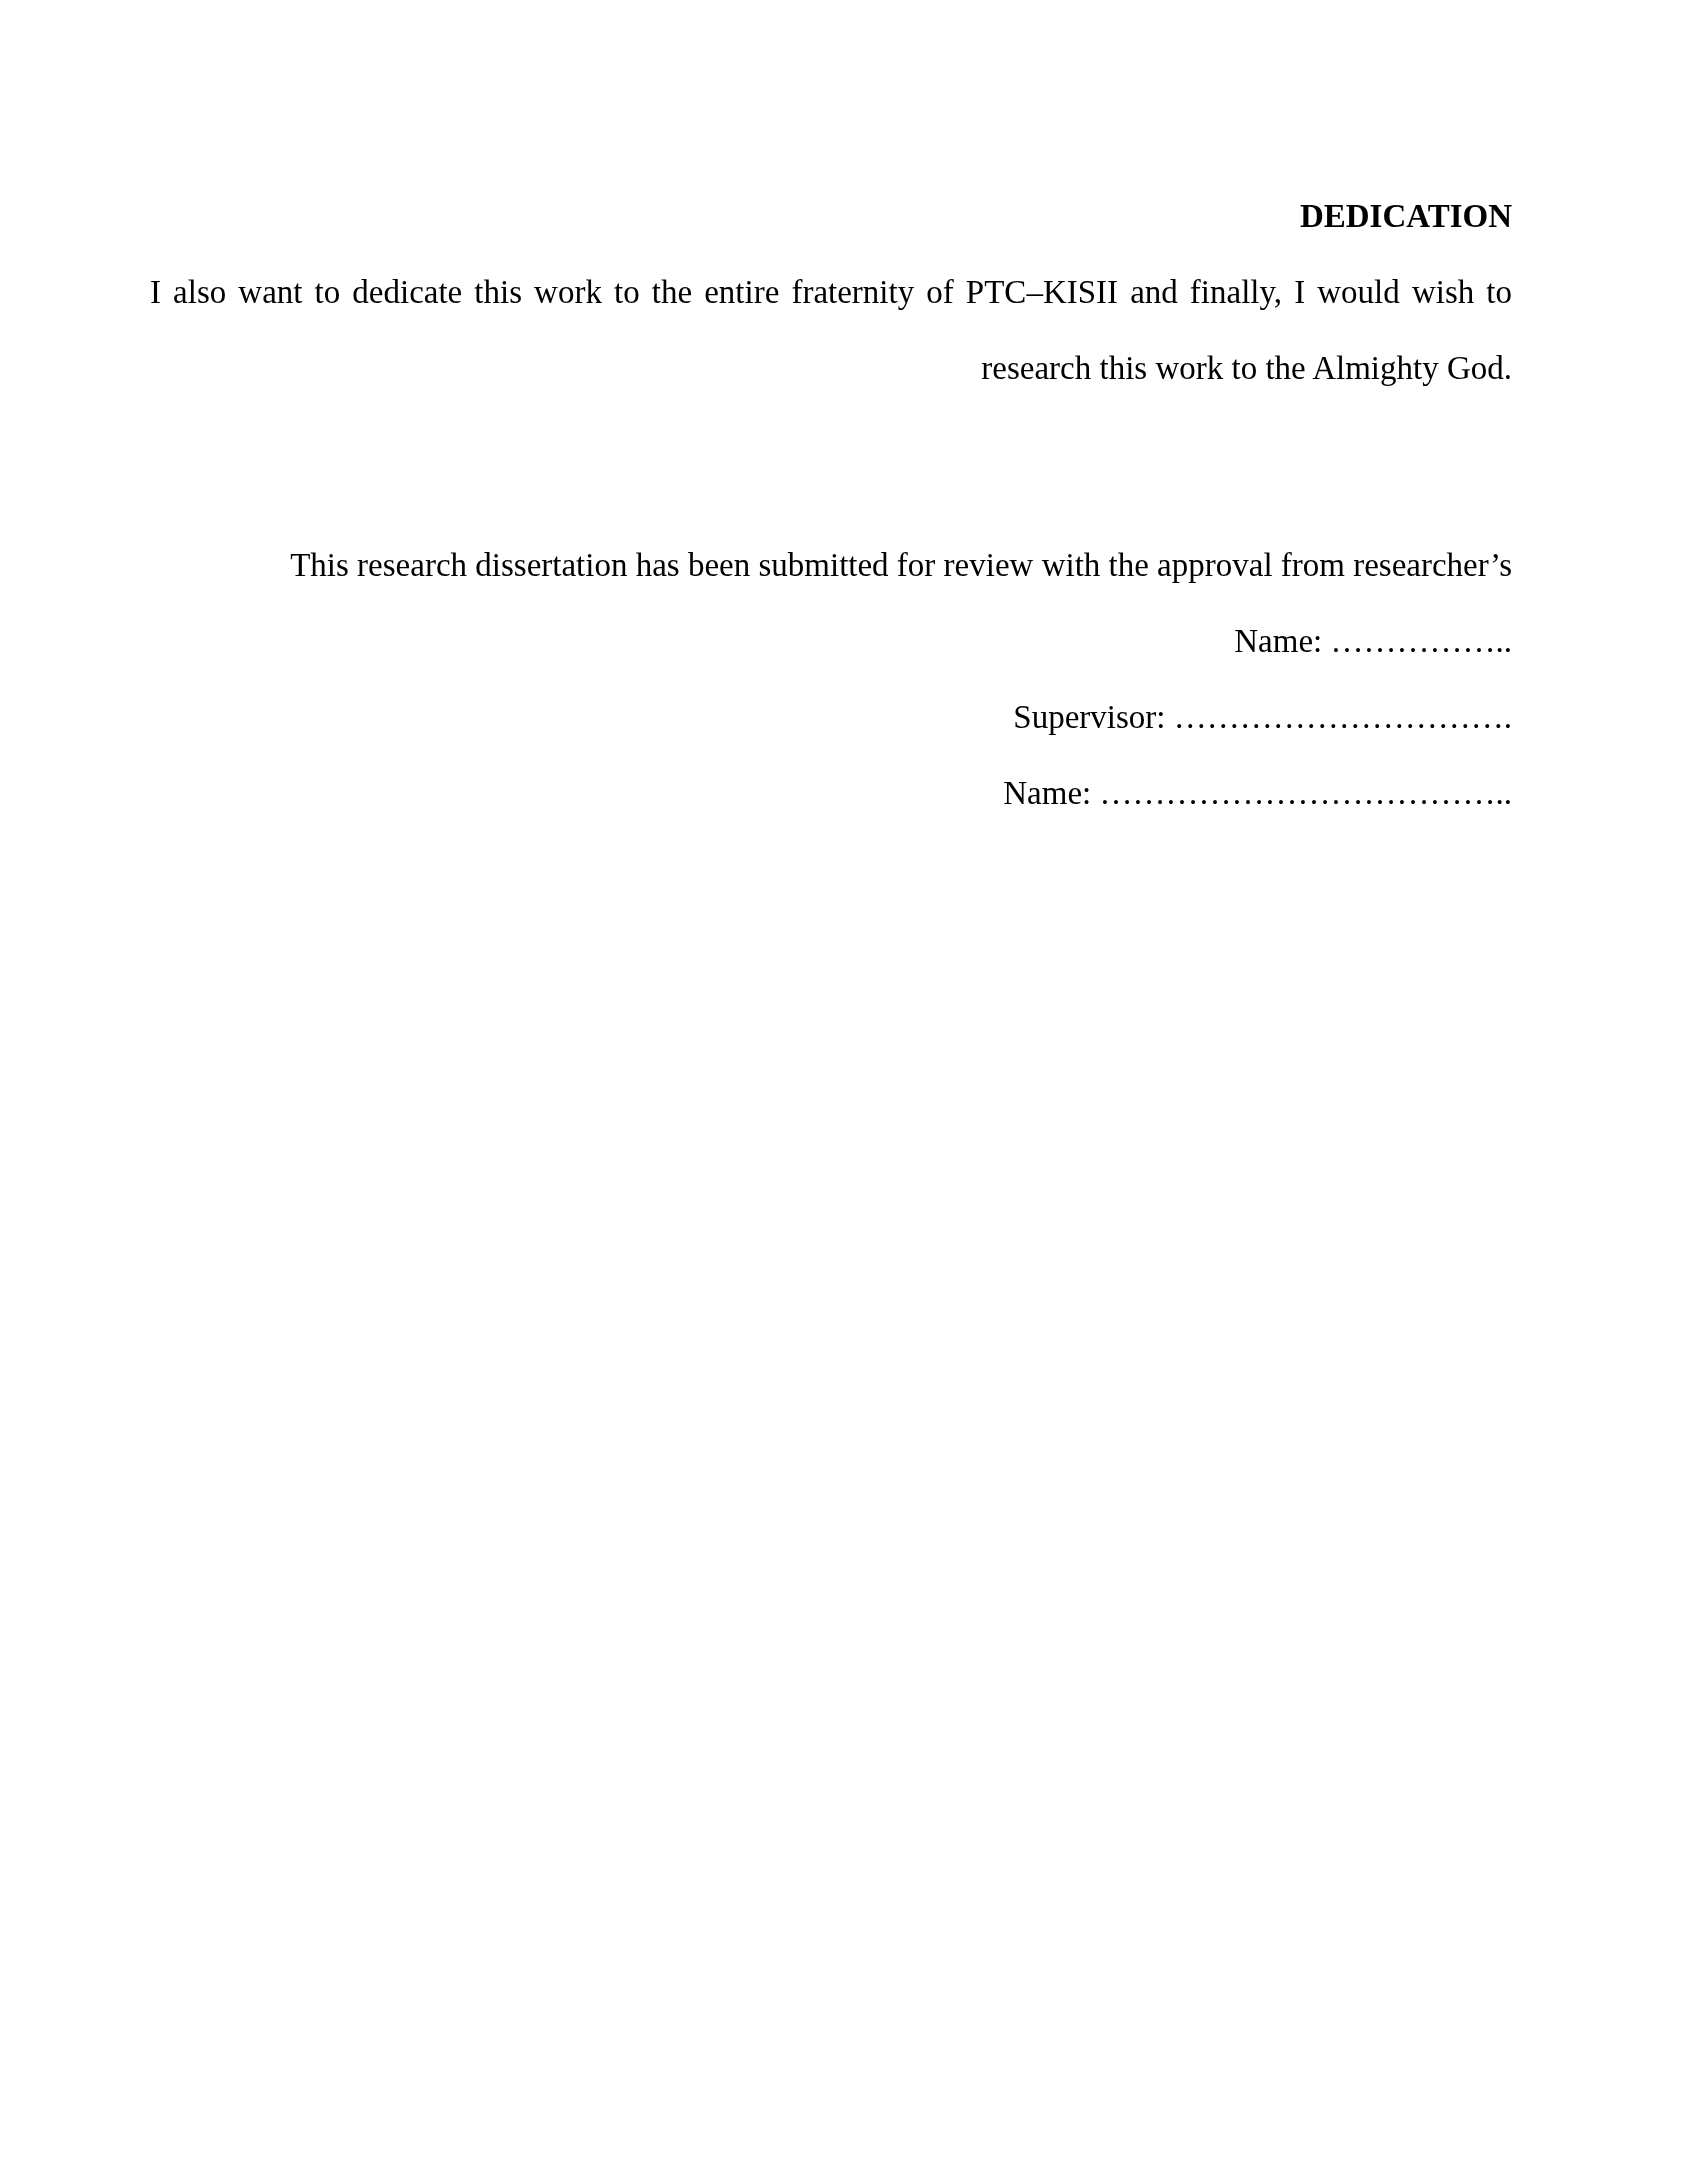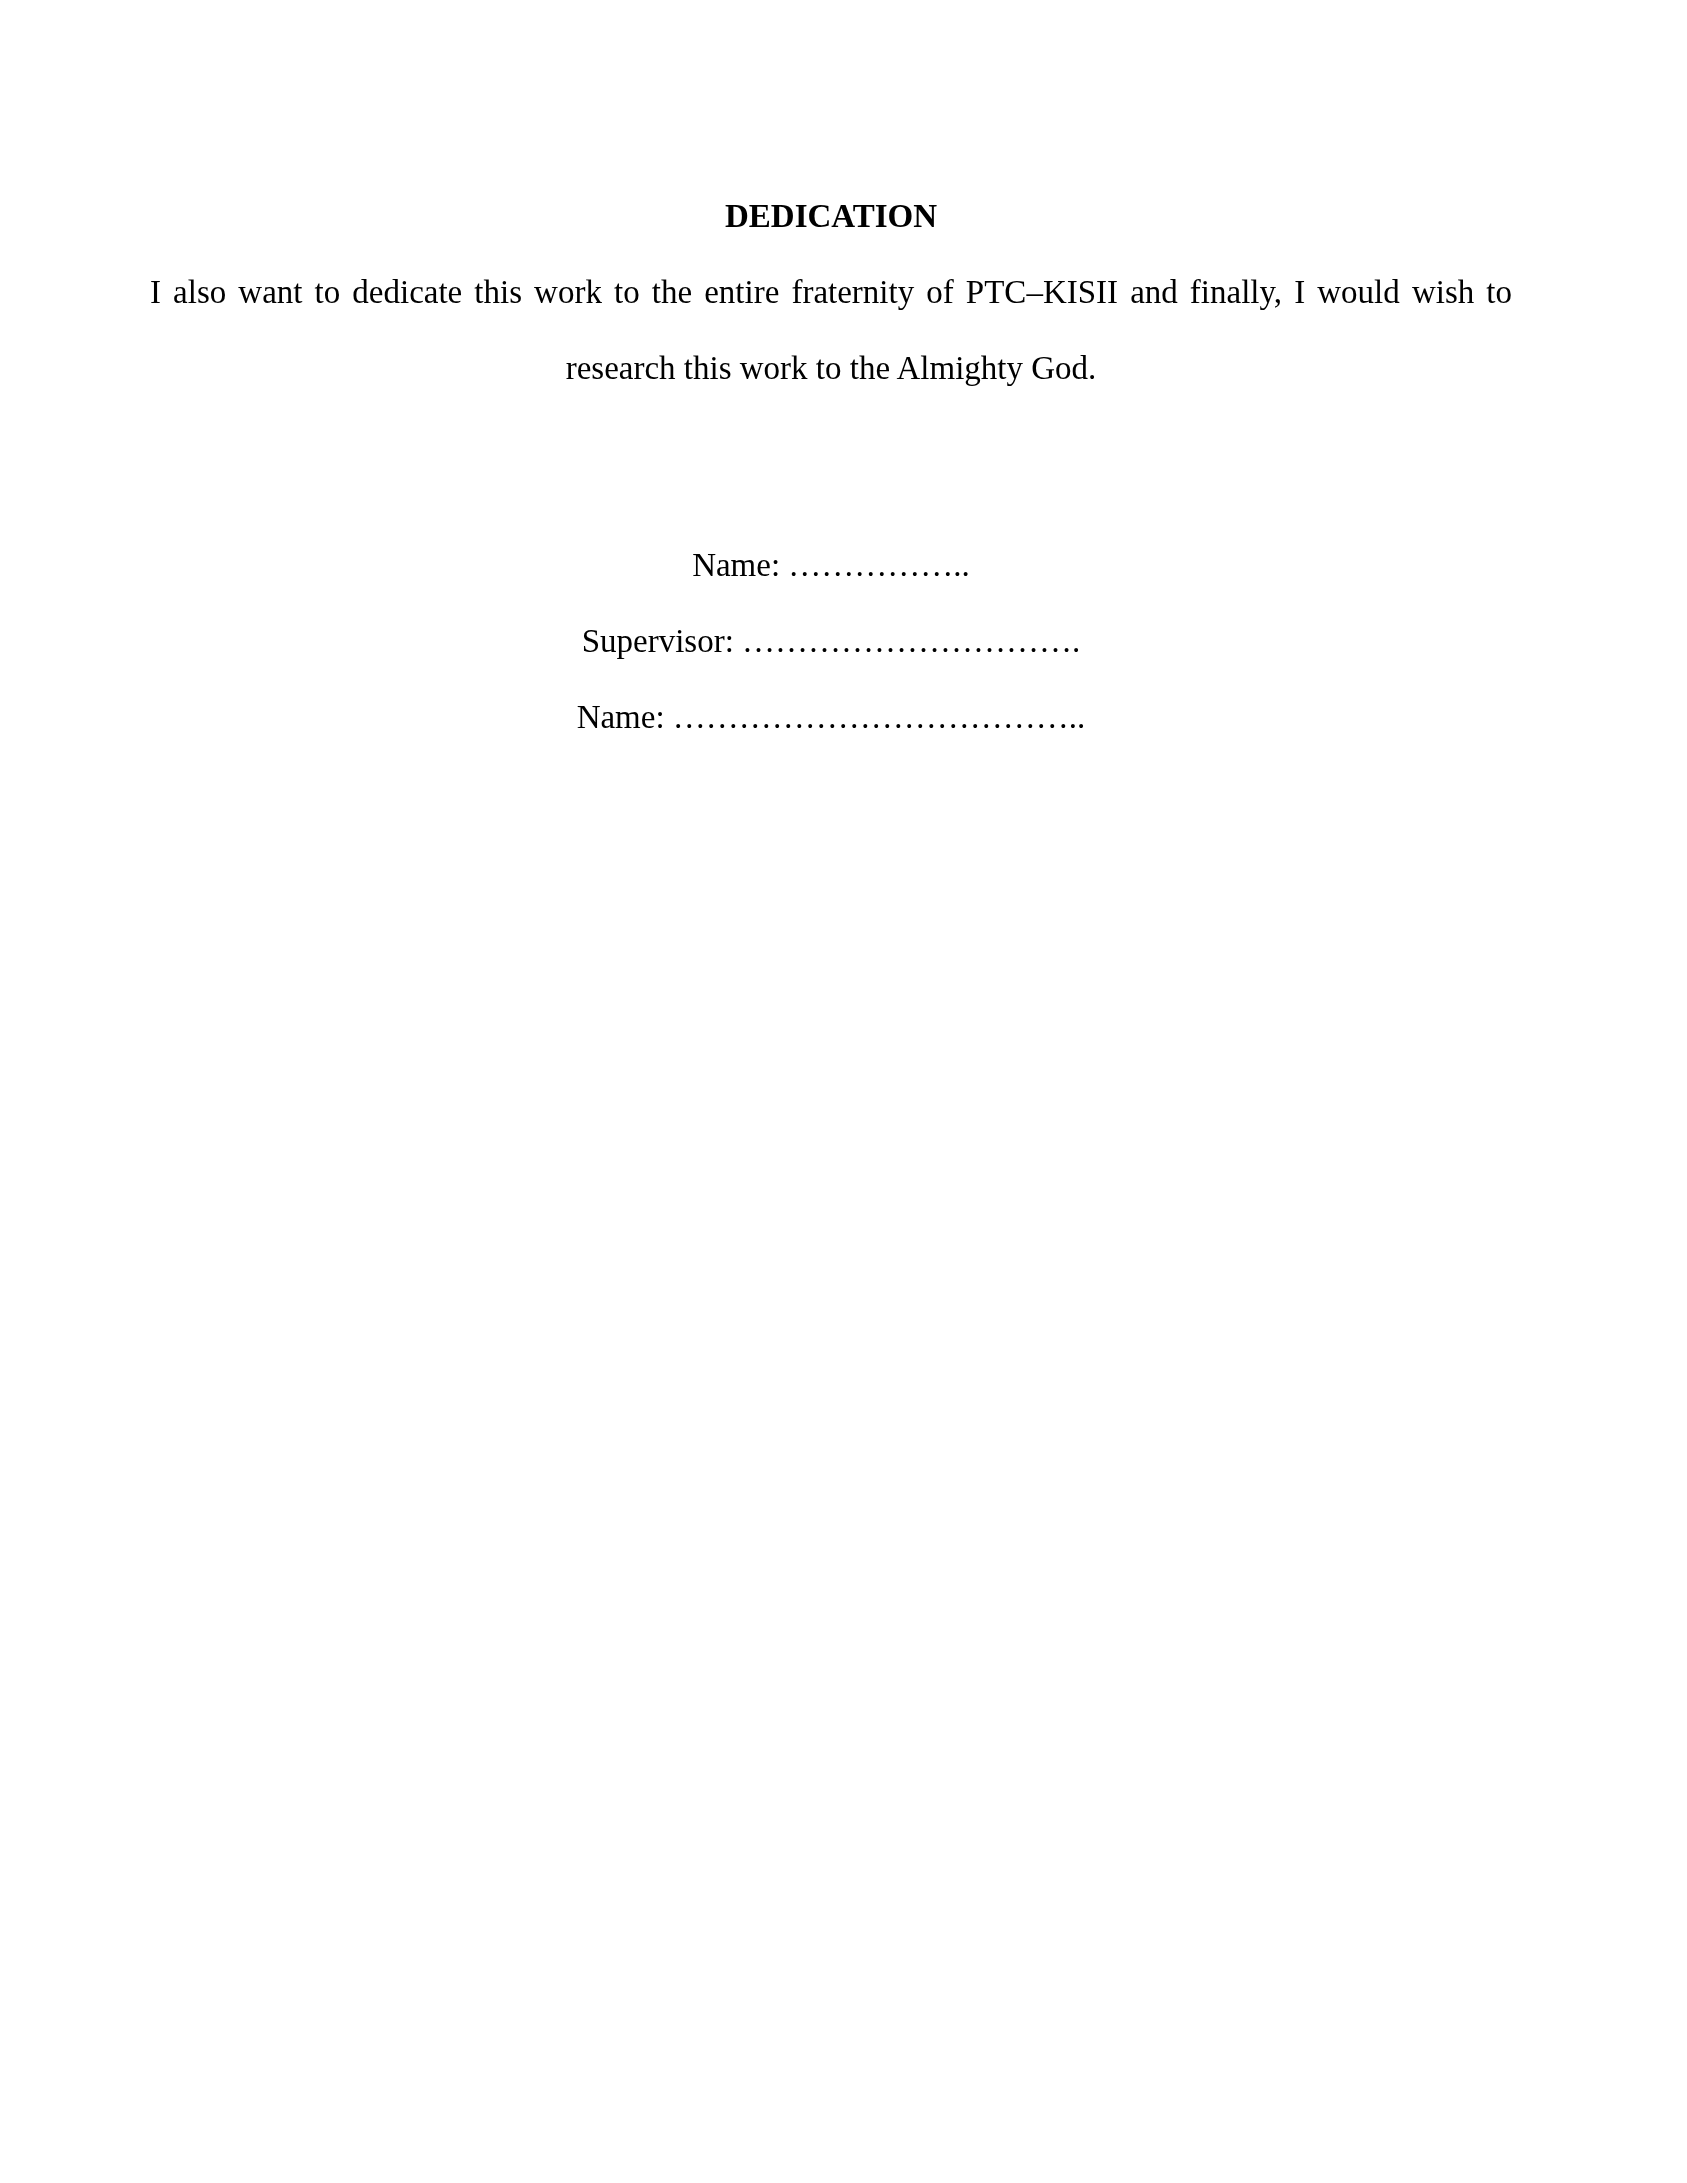--- a/index.html
+++ b/index.html
@@ -21,21 +21,21 @@
     position: absolute;
     left: 150px;
     top: 178px;
     width: 1362px;
     line-height: 76px;
   }
   .heading {
     font-weight: bold;
   }
   .line {
-    text-align: center;
+    text-align: right;
   }
   
   .jline {
     text-align: justify;
     text-align-last: justify;
   }
   .spacer-to-supervisor {
     height: 121px;
   }
   .footer {
@@ -58,20 +58,21 @@
 
     <div class="line heading">DEDICATION</div>
 
 
     <div class="jline">I also want to dedicate this work to the entire fraternity of PTC–KISII and finally, I would wish to</div>
     <div class="line">research this work to the Almighty God.</div>
 
     <div class="spacer-to-supervisor"></div>
 
 
+    <div class="line">This research dissertation has been submitted for review with the approval from researcher’s</div>
 
     <div class="line">Name: ……………..</div>
     <div class="line">Supervisor: ………………………….</div>
     <div class="line">Name: ………………………………..</div>
 
   </div>
 
 
 </div>
 

